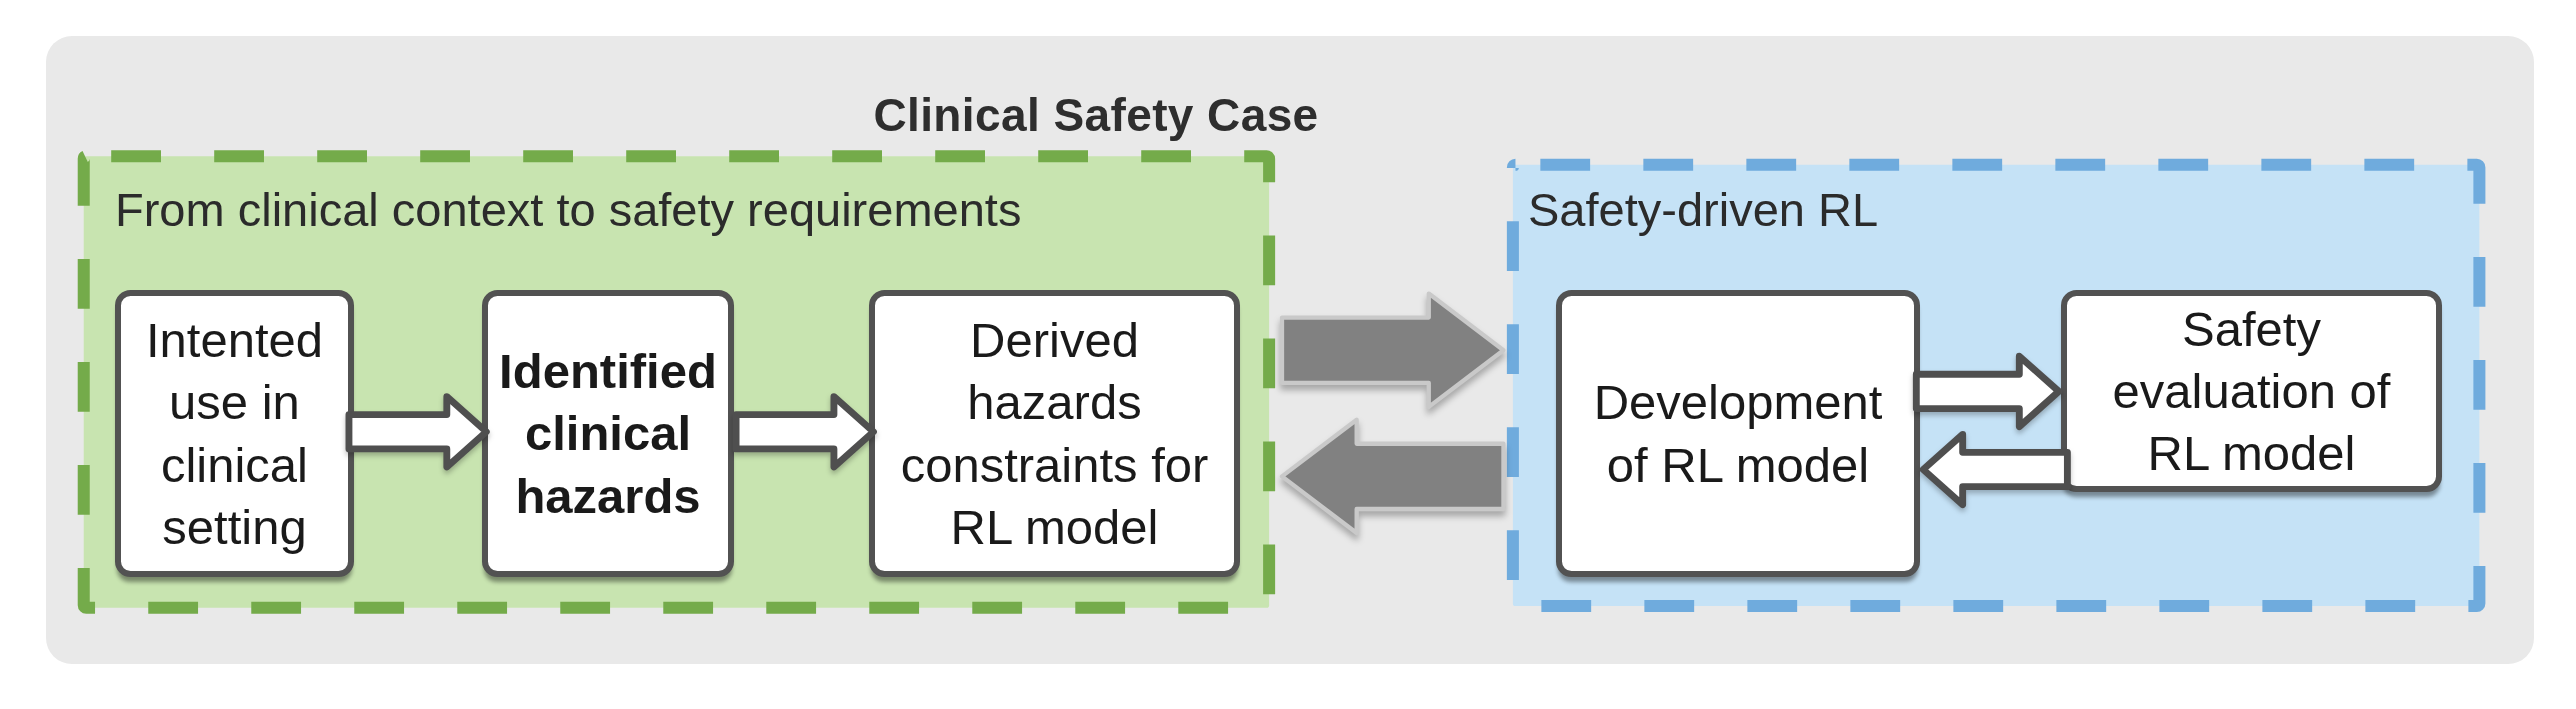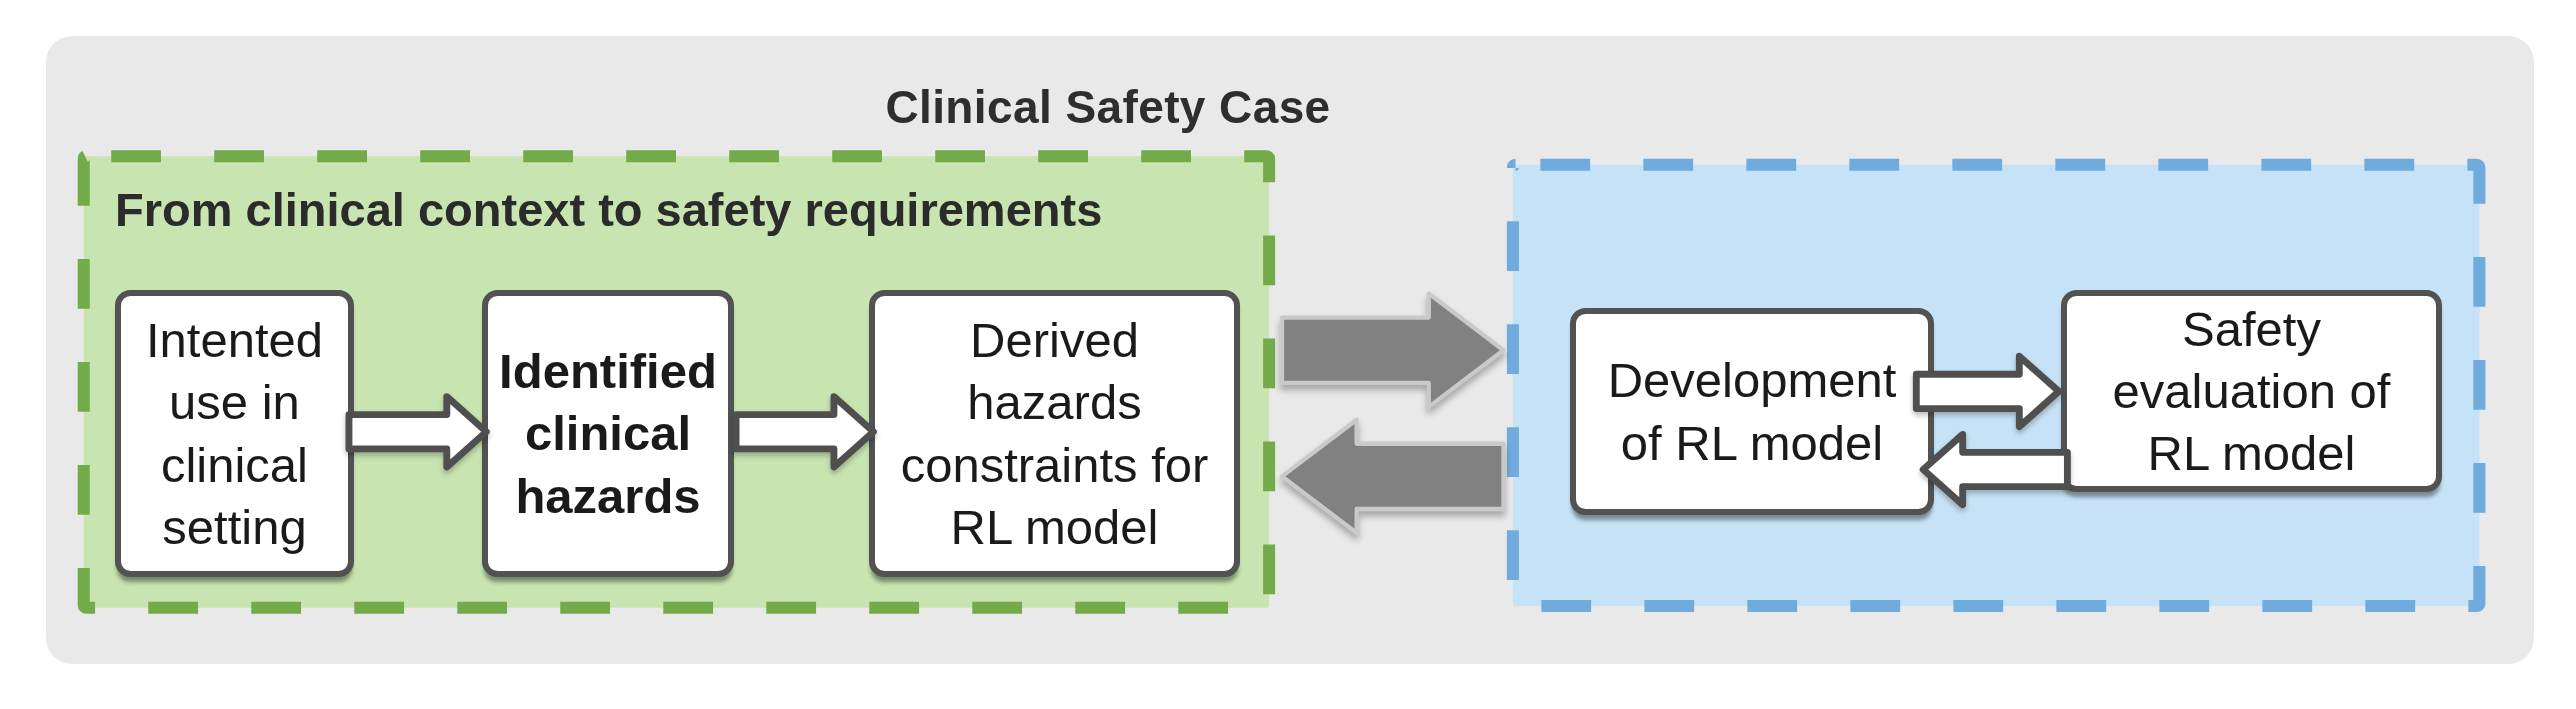--- a/index.html
+++ b/index.html
@@ -5,62 +5,62 @@
   html,body { margin:0; padding:0; background:#ffffff; }
   .page {
     position:relative; width:2576px; height:709px; background:#ffffff;
     font-family:"Liberation Sans","DejaVu Sans",sans-serif; overflow:hidden;
   }
   .panel {
     position:absolute; left:46px; top:36px; width:2488px; height:628px;
     background:#e9e9e9; border-radius:26px;
   }
   .main-title {
-    position:absolute; left:46px; top:80px; width:2100px;
+    position:absolute; left:46px; top:88px; width:2100px;
     text-align:center; font-size:46px; font-weight:bold; color:#2e2e2e;
     letter-spacing:0.4px;
-    padding-left:12px;
   }
   svg.layer { position:absolute; left:0; top:0; }
   .section-title {
-    position:absolute; font-size:47px; font-weight:bold; color:#2b2b2b;
+    position:absolute; font-size:47px; font-weight:normal; color:#2b2b2b;
   }
   .section-title.left  { left:115px;  top:182px; }
   .section-title.right { left:1528px; top:182px; }
   .step-box {
     position:absolute; box-sizing:border-box; background:#ffffff;
     border:6px solid #525252; border-radius:15.5px;
     display:flex; align-items:center; justify-content:center;
     text-align:center; font-size:49px; line-height:1.27; color:#1a1a1a;
     white-space:pre-line; padding:0 6.9px;
     box-shadow:0 6.9px 4.3px -2.6px rgba(0,0,0,.4);
   }
   #box-1 { left:115px;  top:290px; width:239px; height:287px; }
   #box-2 { left:482px;  top:290px; width:252px; height:287px;font-weight:bold; }
   #box-3 { left:869px; top:290px; width:371px; height:287px; }
-  #box-4 { left:1556px; top:308px; width:364px; height:207px;margin-left:14px; }
+  #box-4 { left:1556px; top:290px; width:364px; height:287px; }
   #box-5 { left:2061px; top:290px; width:381px; height:202px; }
   .flow-arrow { filter:drop-shadow(0 4px 3px rgba(0,0,0,.25)); }
   .link-arrow { filter:drop-shadow(0 6px 4px rgba(0,0,0,.28)); }
 </style>
 </head>
 <body>
 
 <div class="page">
 
   <div class="panel"></div>
 
   <svg class="layer" width="2576" height="709" viewBox="0 0 3000 826">
     <rect x="97" y="182" width="1381" height="526" rx="3" stroke-width="14" stroke-dasharray="58 62" stroke-dashoffset="-29" fill="#c8e4b0" stroke="#74ab4a"></rect>
     <rect x="1762" y="192" width="1126" height="514" rx="3" stroke-width="14" stroke-dasharray="58 62" stroke-dashoffset="-29" fill="#c5e2f6" stroke="#6fabdd"></rect>
   </svg>
 
   <div class="main-title">Clinical Safety Case</div>
 
   <div class="section-title left">From clinical context to safety requirements</div>
+  <div class="section-title right">Safety-driven RL</div>
 
   <div class="step-box" id="box-1">Intented
 use in
 clinical
 setting</div>
   <div class="step-box" id="box-2">Identified
 clinical
 hazards</div>
   <div class="step-box" id="box-3">Derived hazards
 constraints for

